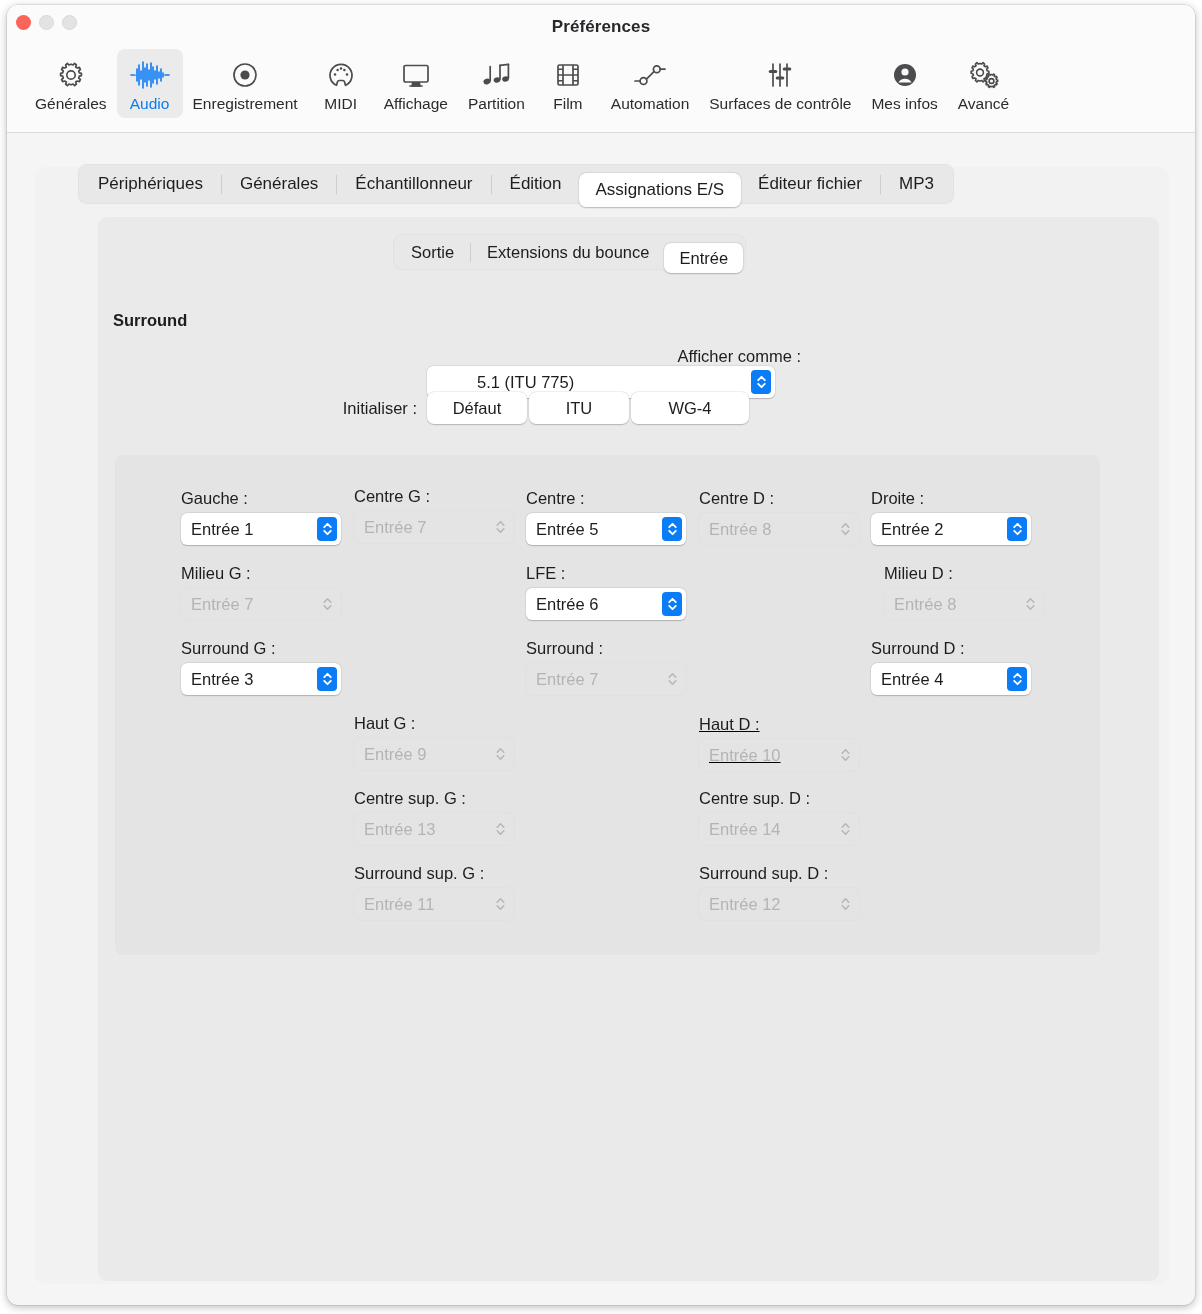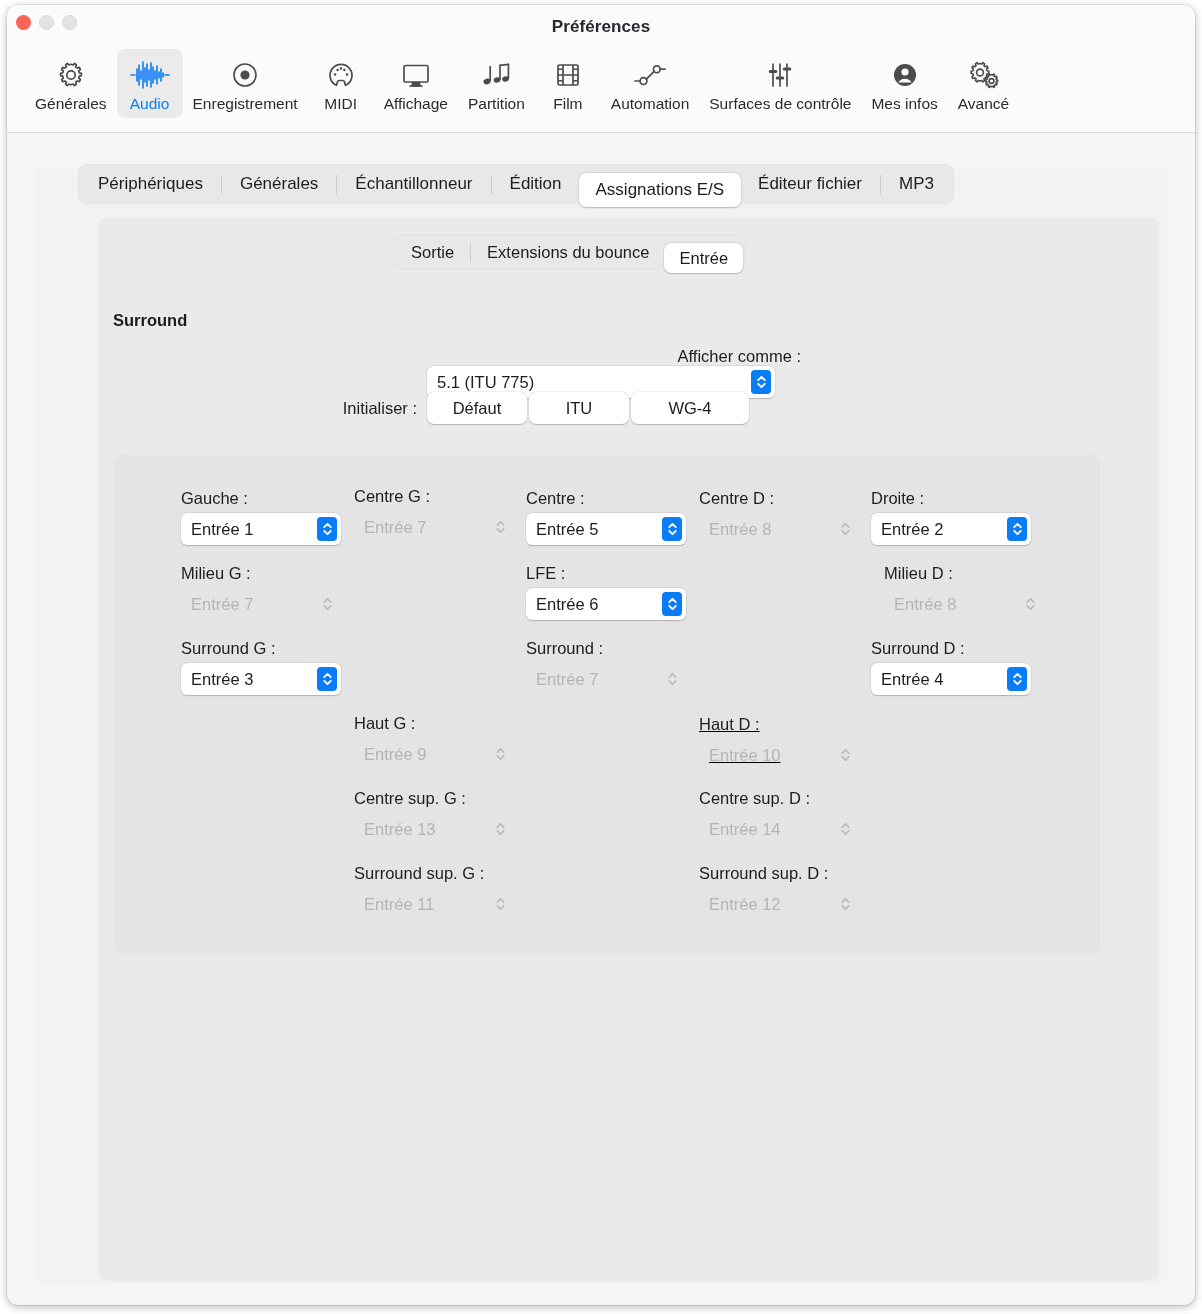--- a/index.html
+++ b/index.html
@@ -105,21 +105,21 @@
     width:20px;height:24px;margin-right:4px;border-radius:4px;background:#0a7cf5;
     display:flex;flex-direction:column;align-items:center;justify-content:center;
     flex:none;color:#fff;
   }
   .popup.disabled{
     background:#e4e4e4;box-shadow:0 0 0 .5px rgba(0,0,0,.035);
   }
   .popup.disabled .pval{color:#b4b4b4;}
   .popup.disabled .parrow{background:transparent;color:#b7b7b7;}
   .chev{display:block;line-height:0;}
-  #afficher-popup{width:348px;}
+  #afficher-popup{width:348px;padding-left:40px;}
   
   .pbtn{
     height:32px;border-radius:7px;background:#ffffff;
     box-shadow:0 .5px 1.2px rgba(0,0,0,.2), 0 0 0 .5px rgba(0,0,0,.07);
     display:flex;align-items:center;justify-content:center;
     font-size:16.5px;color:#1d1d1f;cursor:default;box-sizing:border-box;
     padding:0 14px;margin-right:2px;
   }
   #btn-defaut{width:100px;}
   #btn-itu{width:100px;}

